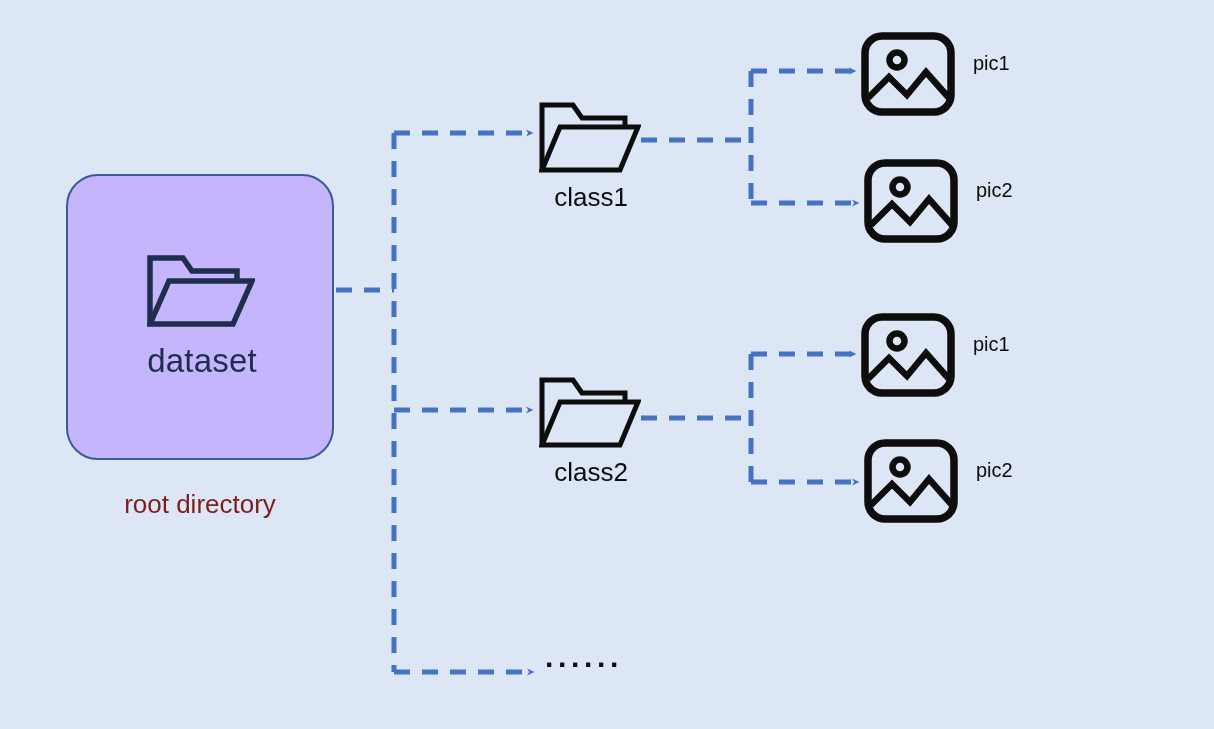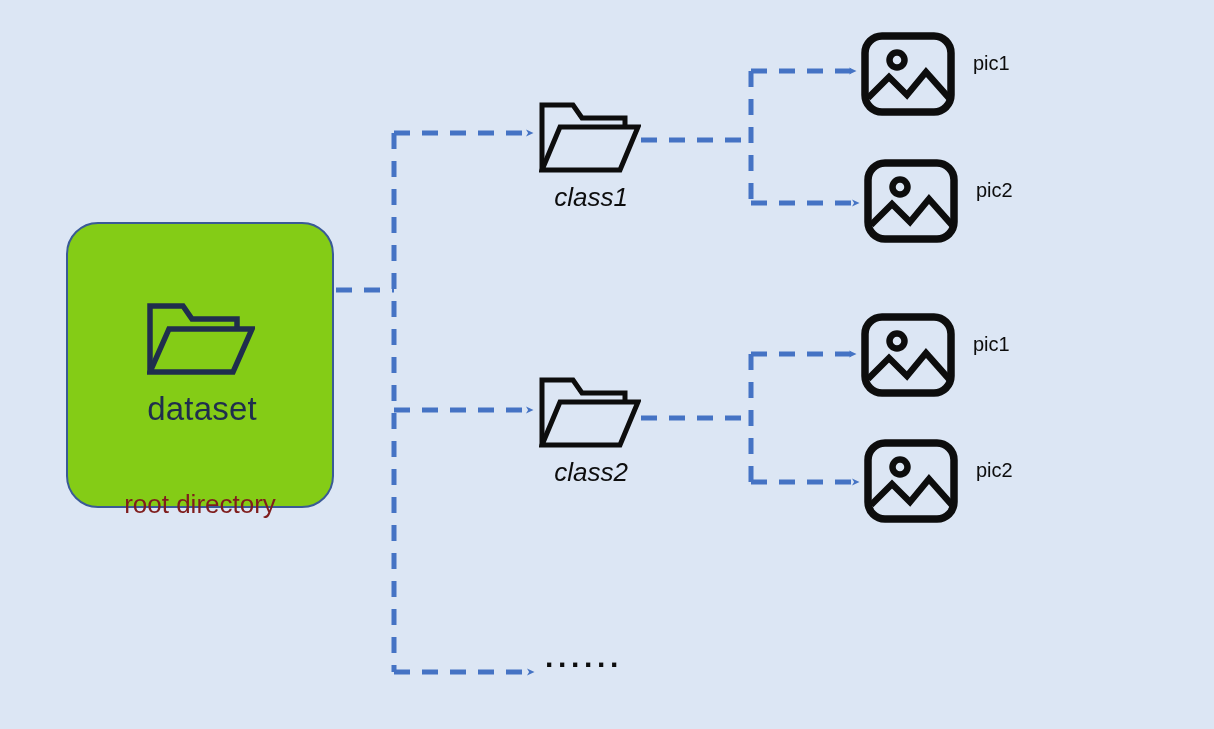--- a/index.html
+++ b/index.html
@@ -29,25 +29,24 @@
   }
   .node {
     position: absolute;
   }
   
   #root-box {
     left: 66px;
     top: 174px;
     width: 268px;
     height: 286px;
-    background: #84cc16;
+    background: #c4b5fd;
     border: 2px solid #3a5a96;
     border-radius: 32px;
     box-sizing: border-box;
-    margin-top: 48px;
   }
   #root-folder-icon {
     position: absolute;
     left: 79px;
     top: 79px;
     width: 108px;
     height: 72px;
   }
   #root-box-label {
     position: absolute;
@@ -79,21 +78,20 @@
     height: 71px;
   }
   .class-label {
     position: absolute;
     left: -18px;
     top: 80px;
     width: 140px;
     text-align: center;
     font-size: 26px;
     color: #0d0d0d;
-    font-style: italic;
   }
   #class1-node { left: 539px; top: 102px; }
   #class2-node { left: 539px; top: 377px; }
   
   .pic-node { width: 200px; height: 84px; }
   .pic-icon {
     position: absolute;
     left: 0;
     top: 0;
     width: 94px;

